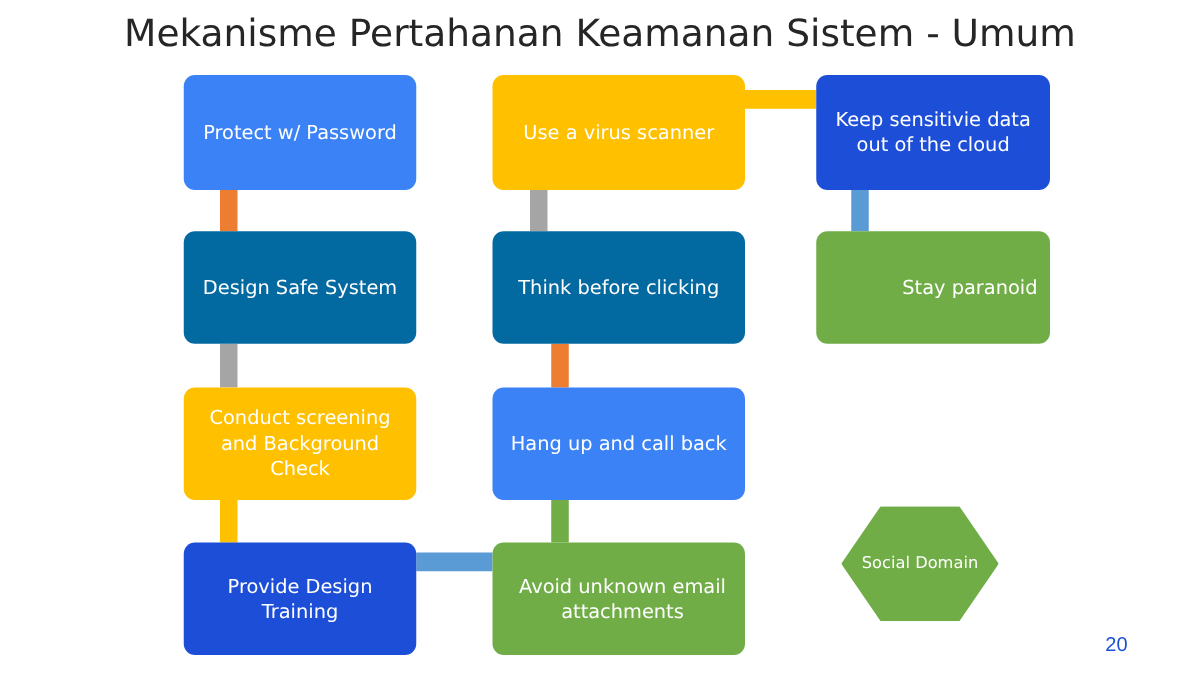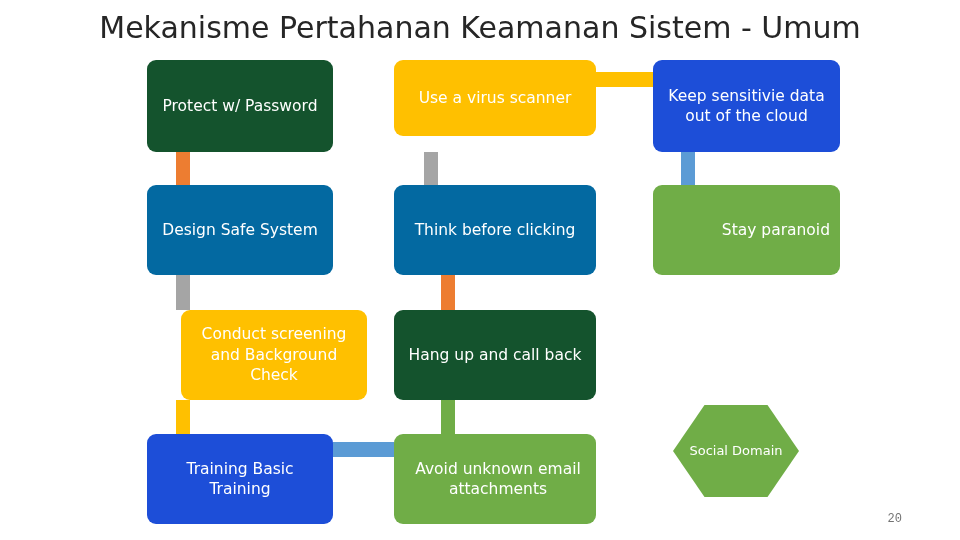--- a/index.html
+++ b/index.html
@@ -51,21 +51,21 @@
     text-align: center;
     color: #ffffff;
     font-size: 15.5px;
     line-height: 1.32;
     padding: 4px 10px;
     box-sizing: border-box;
     font-family: "DejaVu Sans", "Liberation Sans", sans-serif;
   }
   .node span { display: block; width: 100%; }
 
-  .c-orange { background: #14532d; }
+  .c-orange { background: #3b82f6; }
   .c-yellow { background: #FFC000; }
   .c-blue   { background: #1d4ed8; }
   .c-gray   { background: #0369a1; }
   .c-green  { background: #70AD47; }
 
   
   .conn {
     position: absolute;
   }
   .conn-v { width: 14px; }
@@ -86,23 +86,23 @@
     line-height: 1.45;
     box-sizing: border-box;
     font-family: "DejaVu Sans", "Liberation Sans", sans-serif;
   }
 
   
   .page-number {
     position: absolute;
     right: 58px;
     bottom: 14px;
-    font-size: 12px;
-    color: #737373;
-    font-family: Liberation Mono, monospace;
+    font-size: 16px;
+    color: #1d4ed8;
+    font-family: Liberation Sans, sans-serif;
   }
 </style>
 </head>
 <body>
 
 <div id="slide">
 
   <div class="slide-title">Mekanisme Pertahanan Keamanan Sistem - Umum</div>
 
   <div id="connector-layer">
@@ -113,43 +113,43 @@
       <div class="conn conn-v" style="left: 441px; top: 275px; width: 14px; height: 35px; background: rgb(237, 125, 49);"></div>
       <div class="conn conn-v" style="left: 176px; top: 400px; width: 14px; height: 34px; background: rgb(255, 192, 0);"></div>
       <div class="conn conn-v" style="left: 441px; top: 400px; width: 14px; height: 34px; background: rgb(112, 173, 71);"></div>
       <div class="conn conn-h" style="left: 596px; top: 72px; width: 57px; height: 15px; background: rgb(255, 192, 0);"></div>
       <div class="conn conn-h" style="left: 333px; top: 442px; width: 61px; height: 15px; background: rgb(91, 155, 213);"></div>
     </div>
   <div id="node-layer">
       <div class="node c-orange" style="left: 147px; top: 60px; width: 186px; height: 92px;">
         <span>Protect w/ Password</span>
       </div>
-      <div class="node c-yellow" style="left: 394px; top: 60px; width: 202px; height: 76px;">
+      <div class="node c-yellow" style="left: 394px; top: 60px; width: 202px; height: 92px;">
         <span>Use a virus scanner</span>
       </div>
       <div class="node c-blue" style="left: 653px; top: 60px; width: 187px; height: 92px;">
         <span>Keep sensitivie data out of the cloud</span>
       </div>
       <div class="node c-gray" style="left: 147px; top: 185px; width: 186px; height: 90px;">
         <span>Design Safe System</span>
       </div>
       <div class="node c-gray" style="left: 394px; top: 185px; width: 202px; height: 90px;">
         <span>Think before clicking</span>
       </div>
       <div class="node c-green" style="left: 653px; top: 185px; width: 187px; height: 90px; text-align: right;">
         <span>Stay paranoid</span>
       </div>
-      <div class="node c-yellow" style="left: 147px; top: 310px; width: 186px; height: 90px; margin-left: 34px;">
+      <div class="node c-yellow" style="left: 147px; top: 310px; width: 186px; height: 90px;">
         <span>Conduct screening and Background Check</span>
       </div>
       <div class="node c-orange" style="left: 394px; top: 310px; width: 202px; height: 90px;">
         <span>Hang up and call back</span>
       </div>
       <div class="node c-blue" style="left: 147px; top: 434px; width: 186px; height: 90px;">
-        <span>Training Basic Training</span>
+        <span>Provide Design Training</span>
       </div>
       <div class="node c-green" style="left: 394px; top: 434px; width: 202px; height: 90px; padding-left: 16px;">
         <span>Avoid unknown email attachments</span>
       </div>
     </div>
 
   <div id="hexagon-host">
       <div class="hexagon" style="left: 673px; top: 405px; width: 126px; height: 92px; background: rgb(112, 173, 71);">
         <span>Social Domain</span>
       </div>

